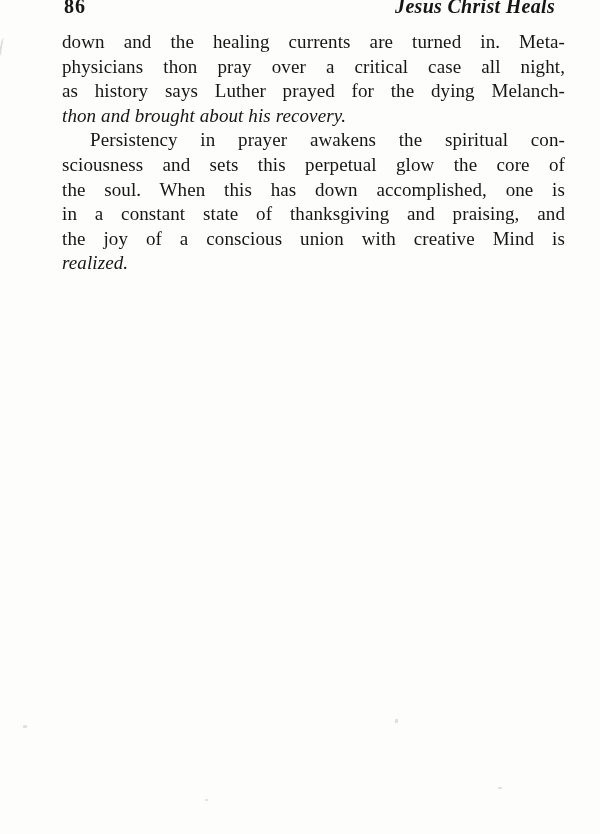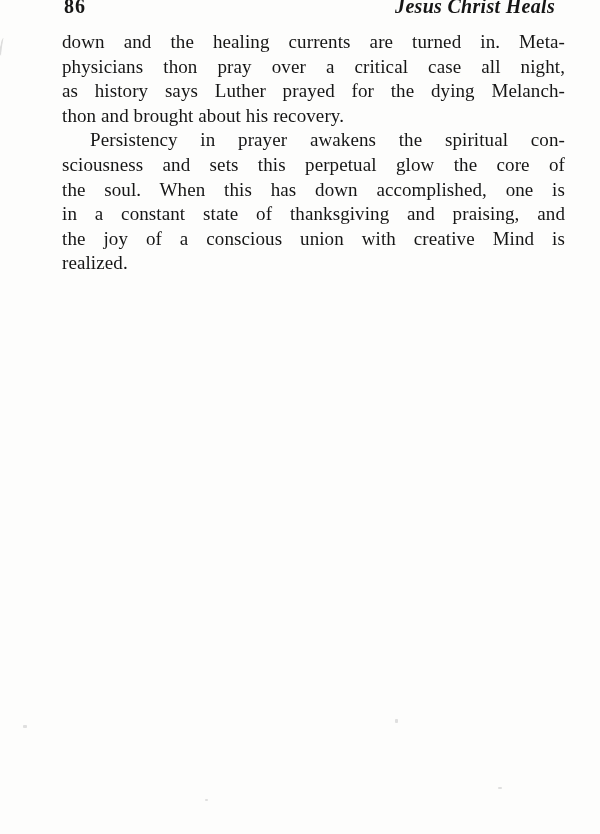--- a/index.html
+++ b/index.html
@@ -45,20 +45,21 @@
   .line {
     text-align: justify;
     text-align-last: justify;
     white-space: normal;
     height: 24.6px;
     overflow: visible;
   }
   .line.last {
     text-align: left;
     text-align-last: left;
+    font-style: italic;
   }
   .line.indent {
     text-indent: 28px;
   }
   
   .artifact {
     position: absolute;
     background: #c6c6c6;
     opacity: 0.55;
     border-radius: 1px;

